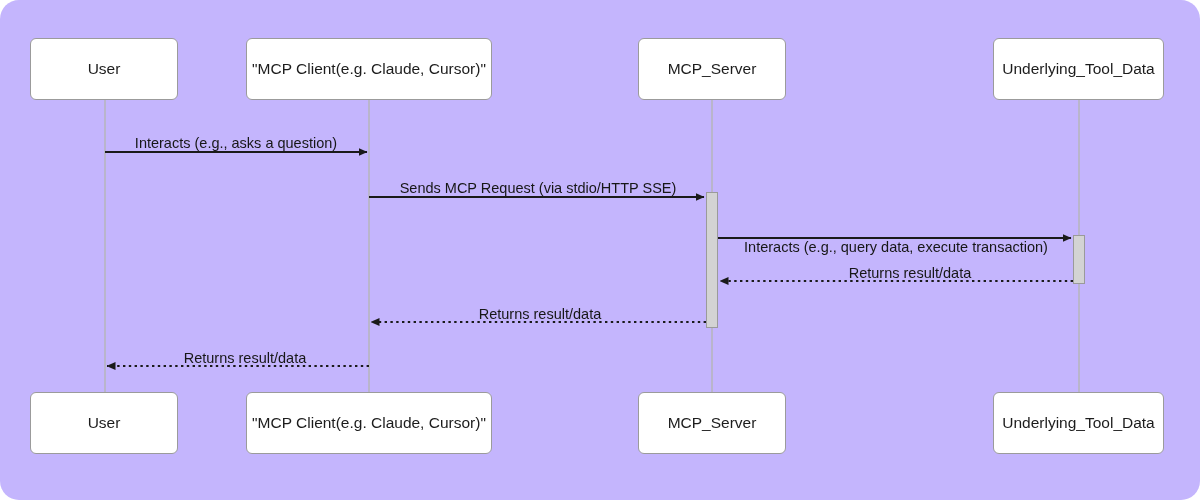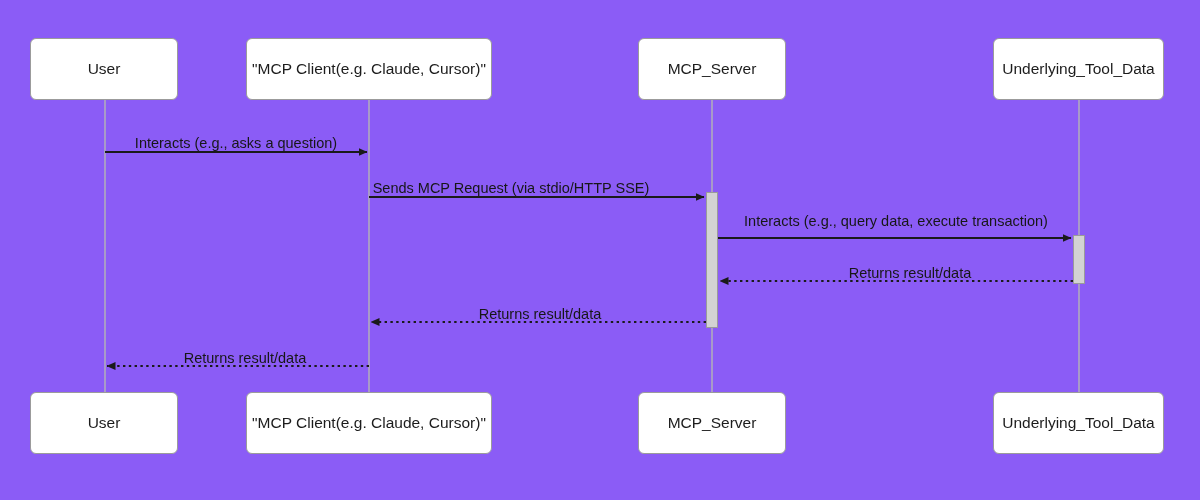--- a/index.html
+++ b/index.html
@@ -9,22 +9,23 @@
     background: #ffffff;
   }
   body {
     font-family: "Liberation Sans", sans-serif;
     -webkit-font-smoothing: antialiased;
   }
   #diagram-root {
     position: relative;
     width: 1200px;
     height: 500px;
-    background: #8b5cf6;
+    background: #c4b5fd;
     overflow: hidden;
+    border-radius: 19px;
   }
   #diagram-svg {
     position: absolute;
     left: 0;
     top: 0;
     width: 1200px;
     height: 500px;
     display: block;
   }
   .actor-box {
@@ -120,20 +121,20 @@
       </div>
       <div class="actor-box" style="left: 638px; top: 392px; width: 148px; height: 62px;">
         <span>MCP_Server</span>
       </div>
       <div class="actor-box" style="left: 993px; top: 392px; width: 171px; height: 62px;">
         <span>Underlying_Tool_Data</span>
       </div>
     </div>
   <div id="labels-layer">
       <div class="msg-label" style="left: 236px; top: 122px;">Interacts (e.g., asks a question)</div>
-      <div class="msg-label" style="left: 511px; top: 167px;">Sends MCP Request (via stdio/HTTP SSE)</div>
-      <div class="msg-label" style="left: 896px; top: 200px; text-align: right;">Interacts (e.g., query data, execute transaction)</div>
+      <div class="msg-label" style="left: 538px; top: 167px;">Sends MCP Request (via stdio/HTTP SSE)</div>
+      <div class="msg-label" style="left: 896px; top: 226px; text-align: right;">Interacts (e.g., query data, execute transaction)</div>
       <div class="msg-label" style="left: 910px; top: 252px;">Returns result/data</div>
       <div class="msg-label" style="left: 540px; top: 293px;">Returns result/data</div>
       <div class="msg-label" style="left: 245px; top: 337px;">Returns result/data</div>
     </div>
 
 </div>
 
 </body></html>

